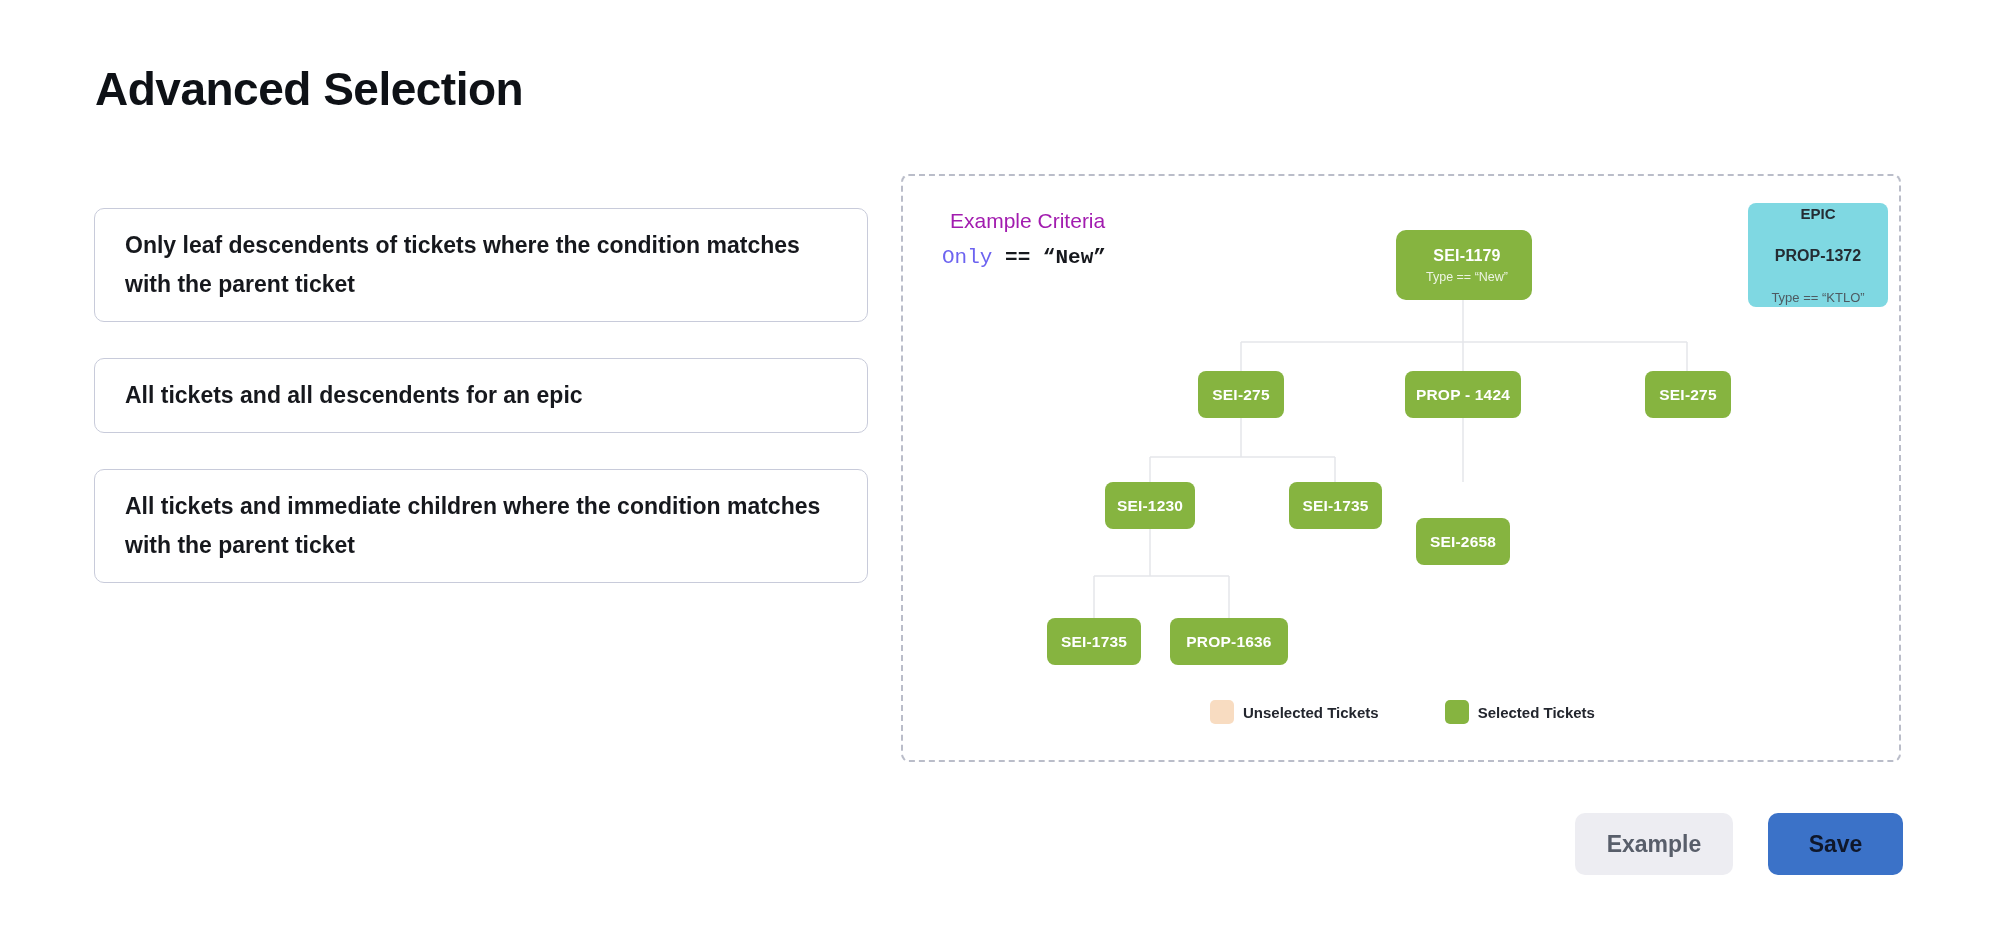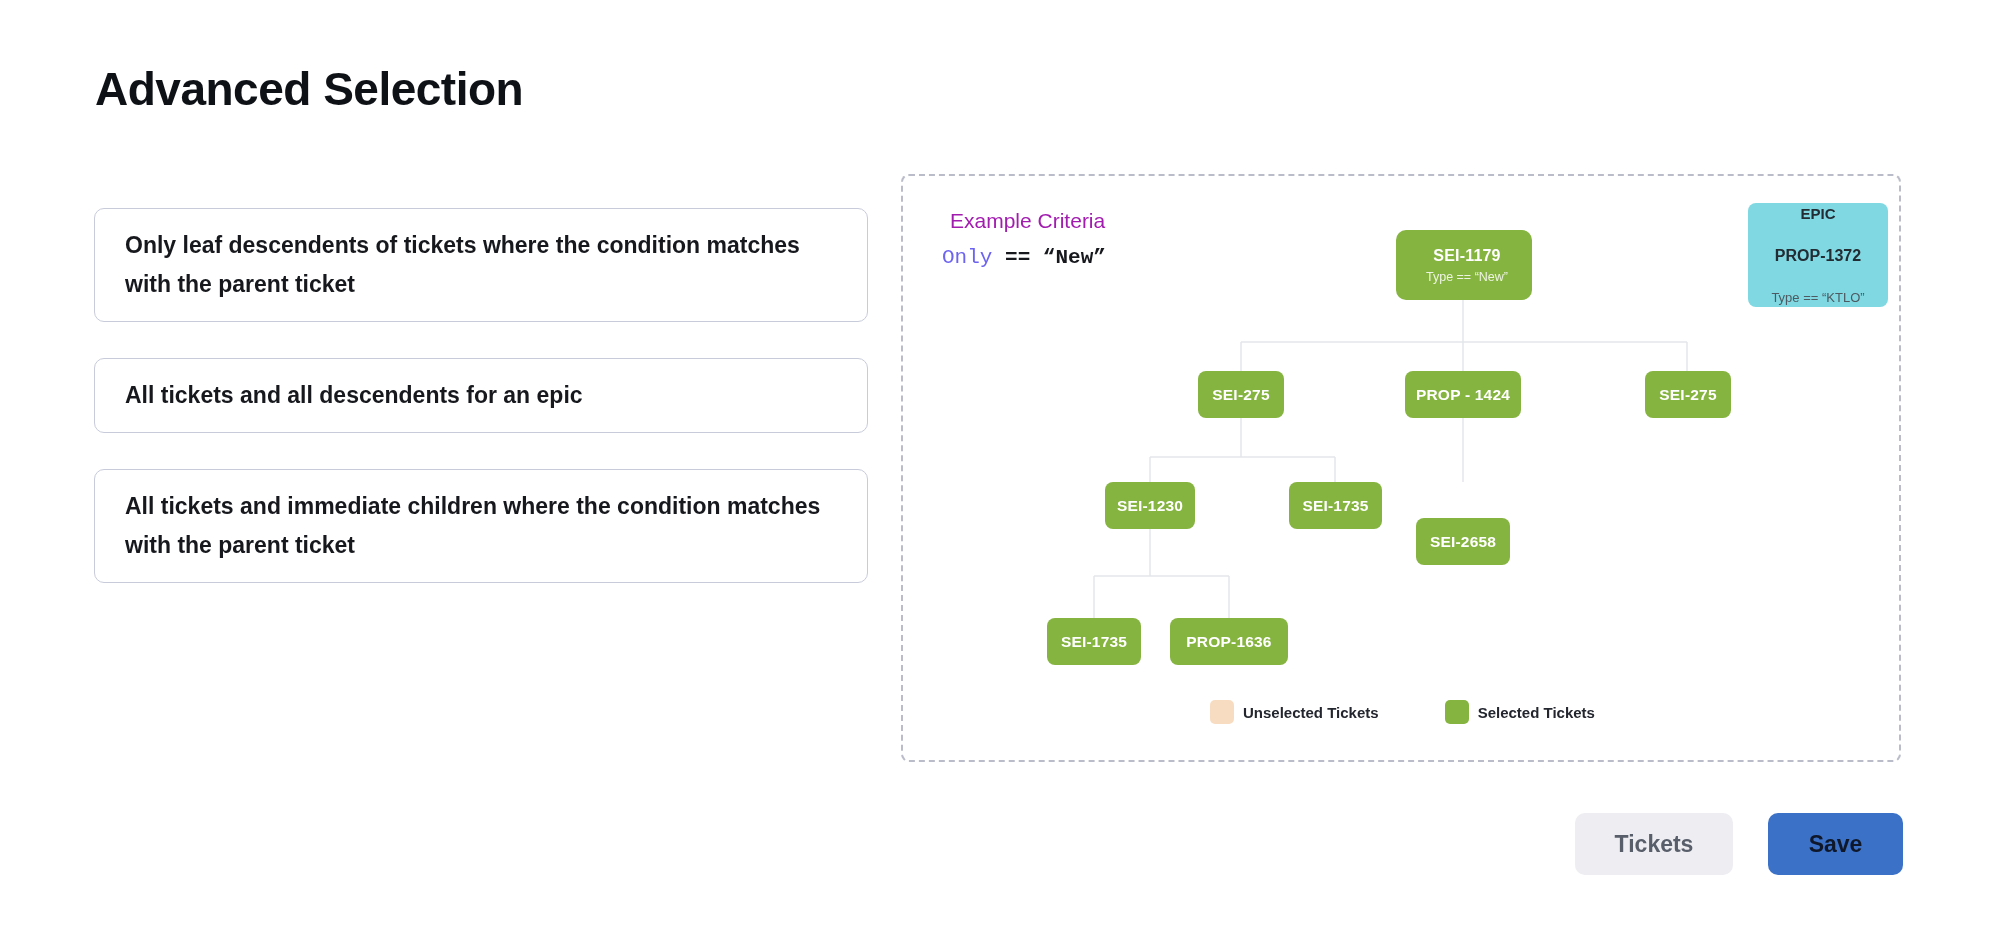--- a/index.html
+++ b/index.html
@@ -102,16 +102,16 @@
 
     <div class="legend">
       <span class="swatch" style="background: rgb(248, 220, 193);"></span>
       <span class="legend-label">Unselected Tickets</span>
       <span class="swatch legend-item2" style="background: rgb(134, 180, 64);"></span>
       <span class="legend-label">Selected Tickets</span>
     </div>
 
   </div>
 
-  <button class="btn btn-cancel">Tickets</button>
+  <button class="btn btn-cancel">Example</button>
   <button class="btn btn-save">Save</button>
 
 </div>
 
 </body></html>

